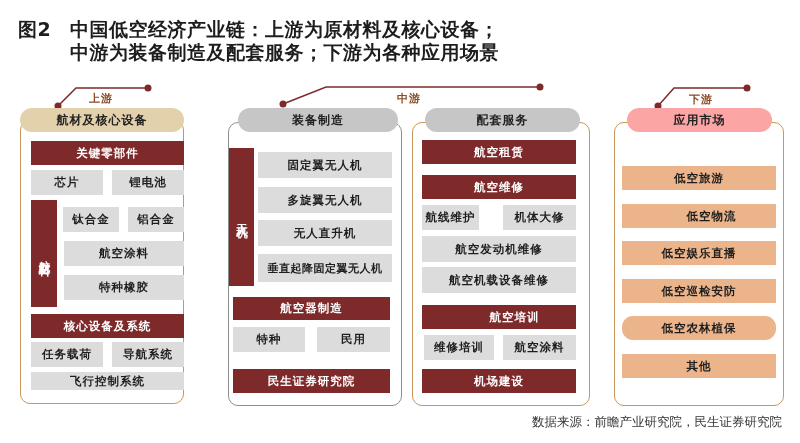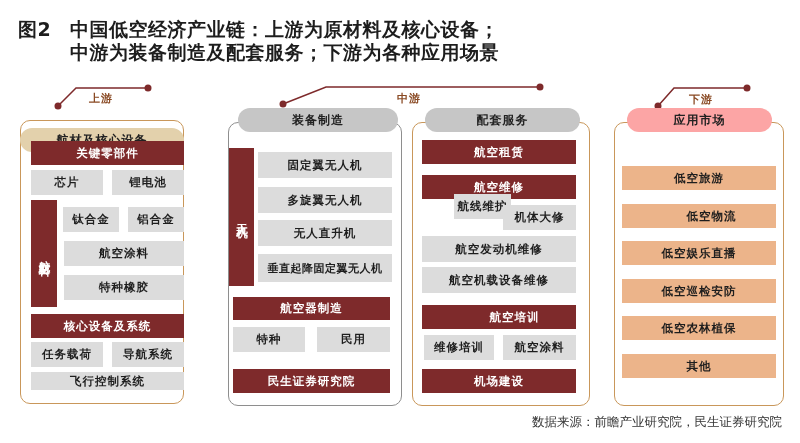--- a/index.html
+++ b/index.html
@@ -51,21 +51,21 @@
   <polyline points="658,106 674,88 747,88" fill="none" stroke="#7e2a2b" stroke-width="1.5"></polyline>
   <circle cx="658" cy="106" r="3.5" fill="#7e2a2b"></circle>
   <circle cx="747" cy="88" r="3.5" fill="#7e2a2b"></circle>
 </svg>
 
 <div class="stage" style="left:89px; top:91px;">上游</div>
 <div class="stage" style="left:397px; top:91px;">中游</div>
 <div class="stage" style="left:689px; top:92px;">下游</div>
 
 <div class="panel" style="left:20px; top:120px; width:164px; height:284px;"></div>
-<div class="pill tan" style="left:20px; top:108px; width:164px;margin-top:20px;">航材及核心设备</div>
+<div class="pill tan" style="left:20px; top:108px; width:164px;">航材及核心设备</div>
 
 <div class="box red" style="left:31px; top:141px; width:153px; height:24px;">关键零部件</div>
 <div class="box gray" style="left:31px; top:170px; width:72px; height:25px;">芯片</div>
 <div class="box gray" style="left:112px; top:170px; width:72px; height:25px;">锂电池</div>
 
 <div class="box red vert" style="left:31px; top:200px; width:26px; height:107px;">航空材料</div>
 <div class="box gray" style="left:63px; top:207px; width:56px; height:25px;">钛合金</div>
 <div class="box gray" style="left:128px; top:207px; width:56px; height:25px;">铝合金</div>
 <div class="box gray" style="left:64px; top:241px; width:120px; height:25px;">航空涂料</div>
 <div class="box gray" style="left:64px; top:275px; width:120px; height:25px;">特种橡胶</div>
@@ -88,34 +88,34 @@
 <div class="box gray" style="left:233px; top:327px; width:72px; height:25px;">特种</div>
 <div class="box gray" style="left:317px; top:327px; width:73px; height:25px;">民用</div>
 
 <div class="box red" style="left:233px; top:369px; width:157px; height:24px;">民生证券研究院</div>
 
 <div class="panel" style="left:412px; top:122px; width:178px; height:284px;"></div>
 <div class="pill grey" style="left:425px; top:108px; width:155px;">配套服务</div>
 
 <div class="box red" style="left:422px; top:140px; width:154px; height:24px;">航空租赁</div>
 <div class="box red" style="left:422px; top:175px; width:154px; height:24px;">航空维修</div>
-<div class="box gray" style="left:422px; top:194px; width:57px; height:25px;margin-left:32px;">航线维护</div>
+<div class="box gray" style="left:422px; top:205px; width:57px; height:25px;">航线维护</div>
 <div class="box gray" style="left:503px; top:205px; width:73px; height:25px;">机体大修</div>
 <div class="box gray" style="left:422px; top:236px; width:154px; height:26px;">航空发动机维修</div>
 <div class="box gray" style="left:422px; top:267px; width:154px; height:26px;">航空机载设备维修</div>
 
 <div class="box red" style="left:422px; top:305px; width:154px; height:24px;padding-left:31px;">航空培训</div>
 <div class="box gray" style="left:424px; top:335px; width:70px; height:25px;">维修培训</div>
 <div class="box gray" style="left:503px; top:335px; width:73px; height:25px;">航空涂料</div>
 
 <div class="box red" style="left:422px; top:369px; width:154px; height:24px;">机场建设</div>
 
 <div class="panel" style="left:614px; top:122px; width:170px; height:284px;"></div>
 <div class="pill peach" style="left:627px; top:108px; width:145px;">应用市场</div>
 
 <div class="box orange" style="left:622px; top:166px; width:154px; height:24px;">低空旅游</div>
 <div class="box orange" style="left:622px; top:204px; width:154px; height:24px;padding-left:25px;">低空物流</div>
 <div class="box orange" style="left:622px; top:241px; width:154px; height:24px;">低空娱乐直播</div>
 <div class="box orange" style="left:622px; top:279px; width:154px; height:24px;">低空巡检安防</div>
-<div class="box orange" style="left:622px; top:316px; width:154px; height:24px;">低空农林植保</div>
+<div class="box orange" style="left:622px; top:316px; width:154px; height:24px;border-radius:11px;">低空农林植保</div>
 <div class="box orange" style="left:622px; top:354px; width:154px; height:24px;">其他</div>
 
 <div class="source">数据来源：前瞻产业研究院，民生证券研究院</div>
 
 </body></html>

